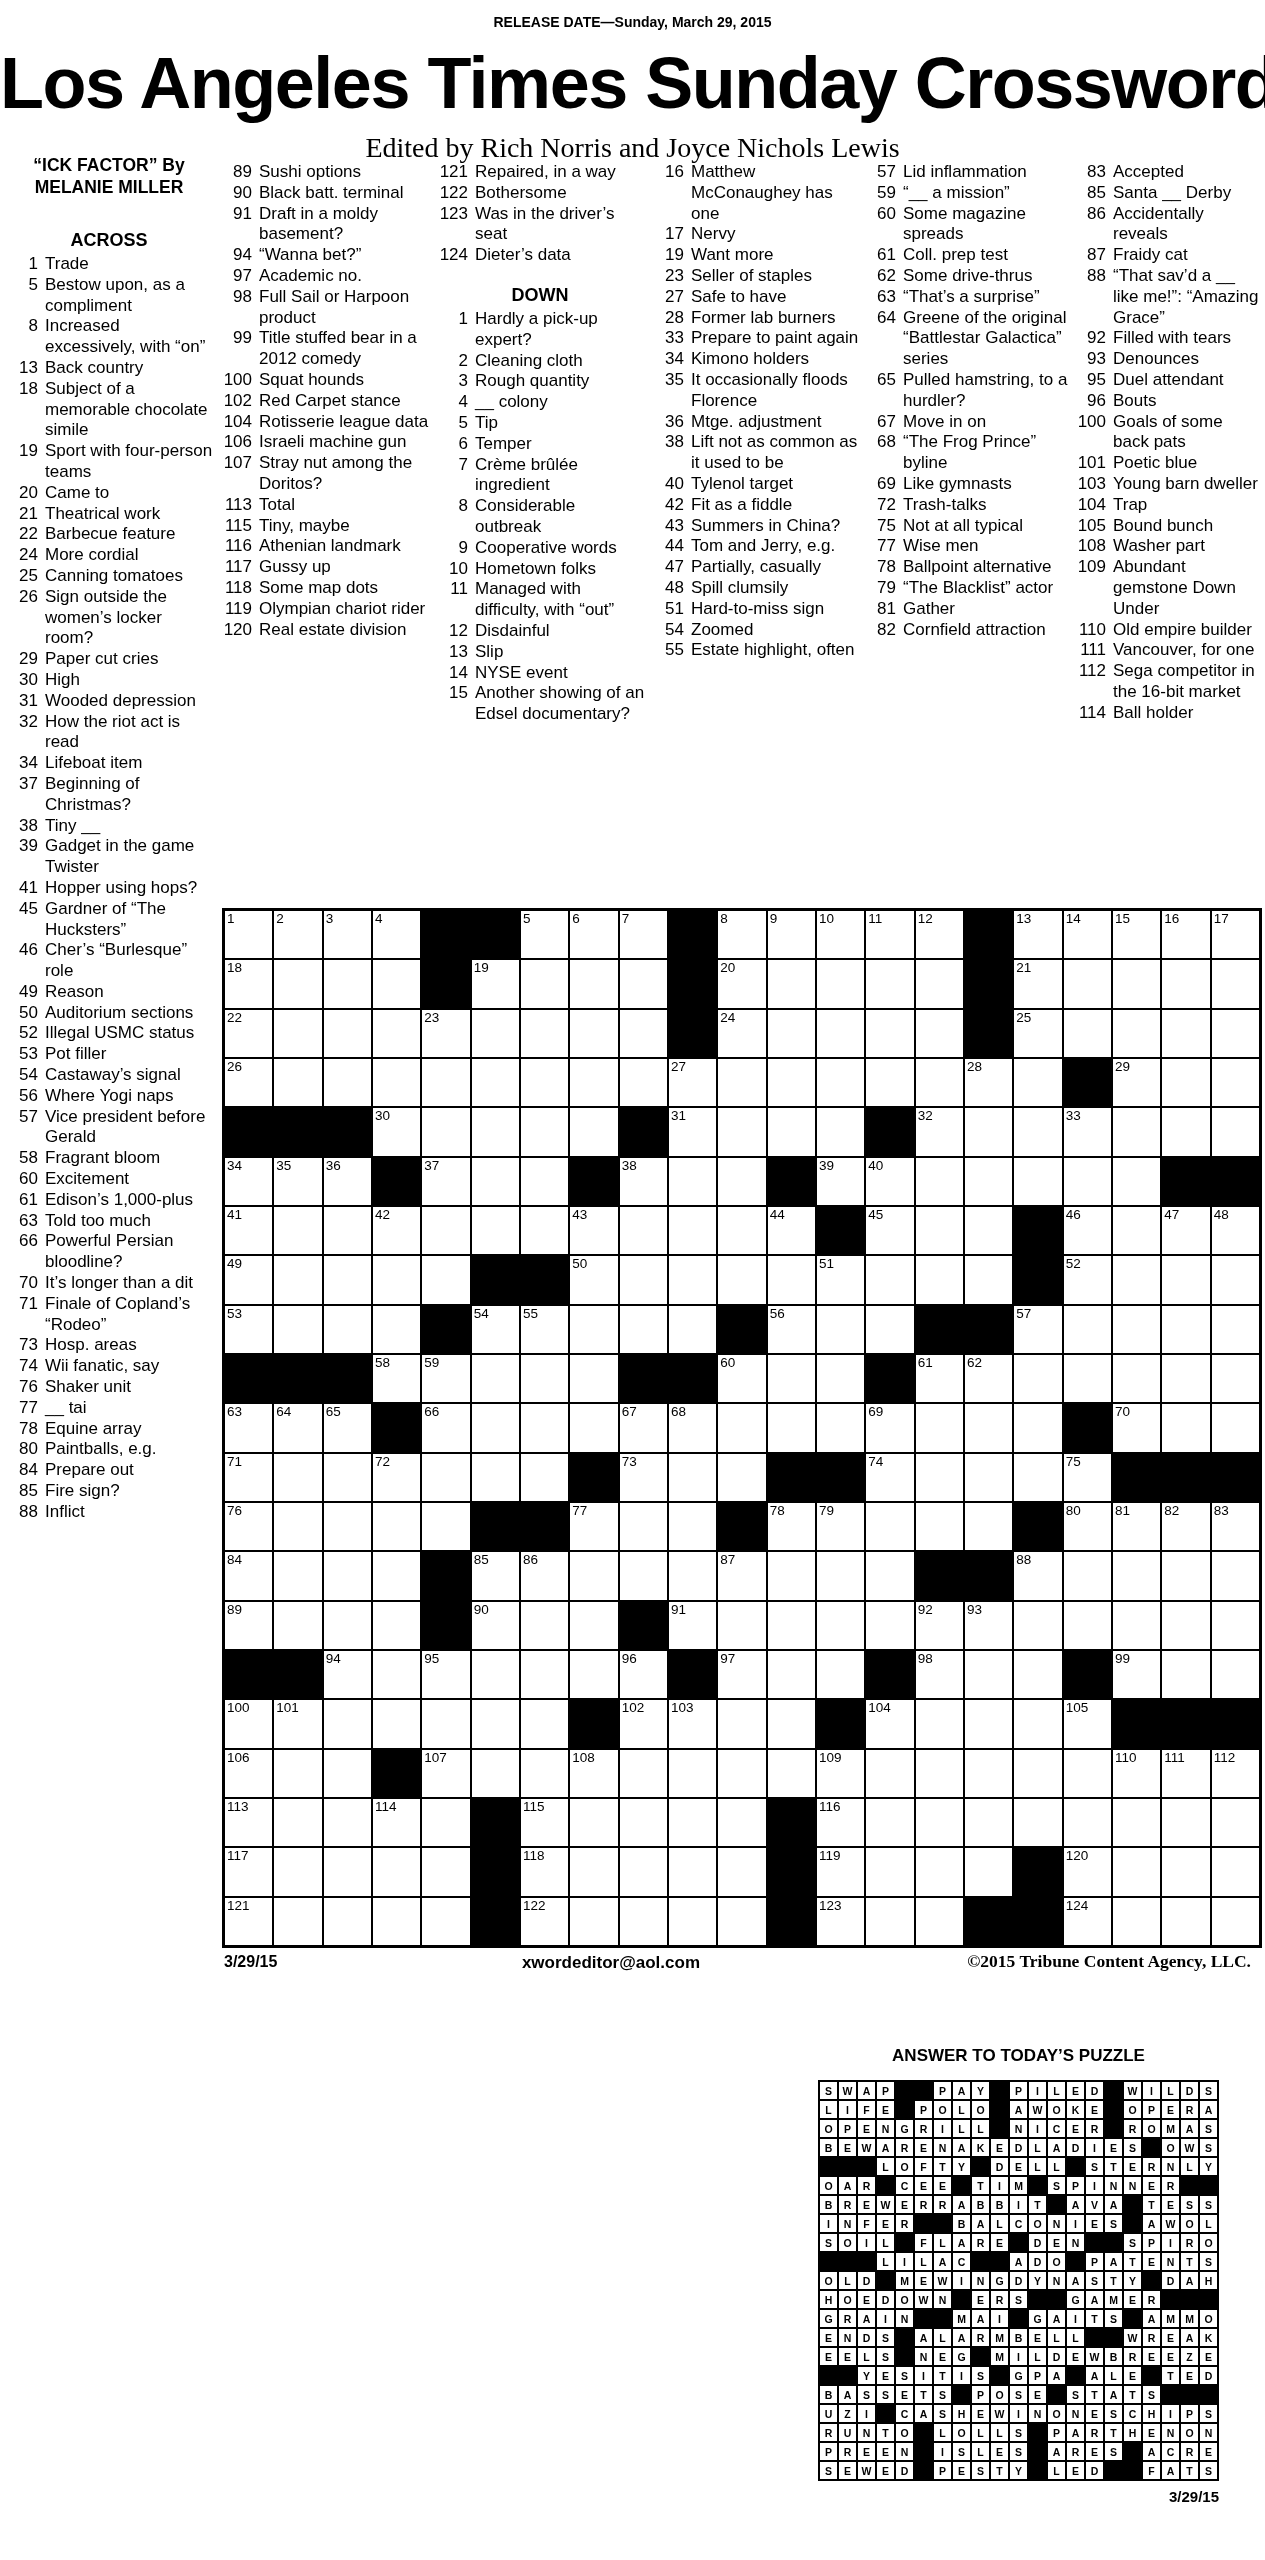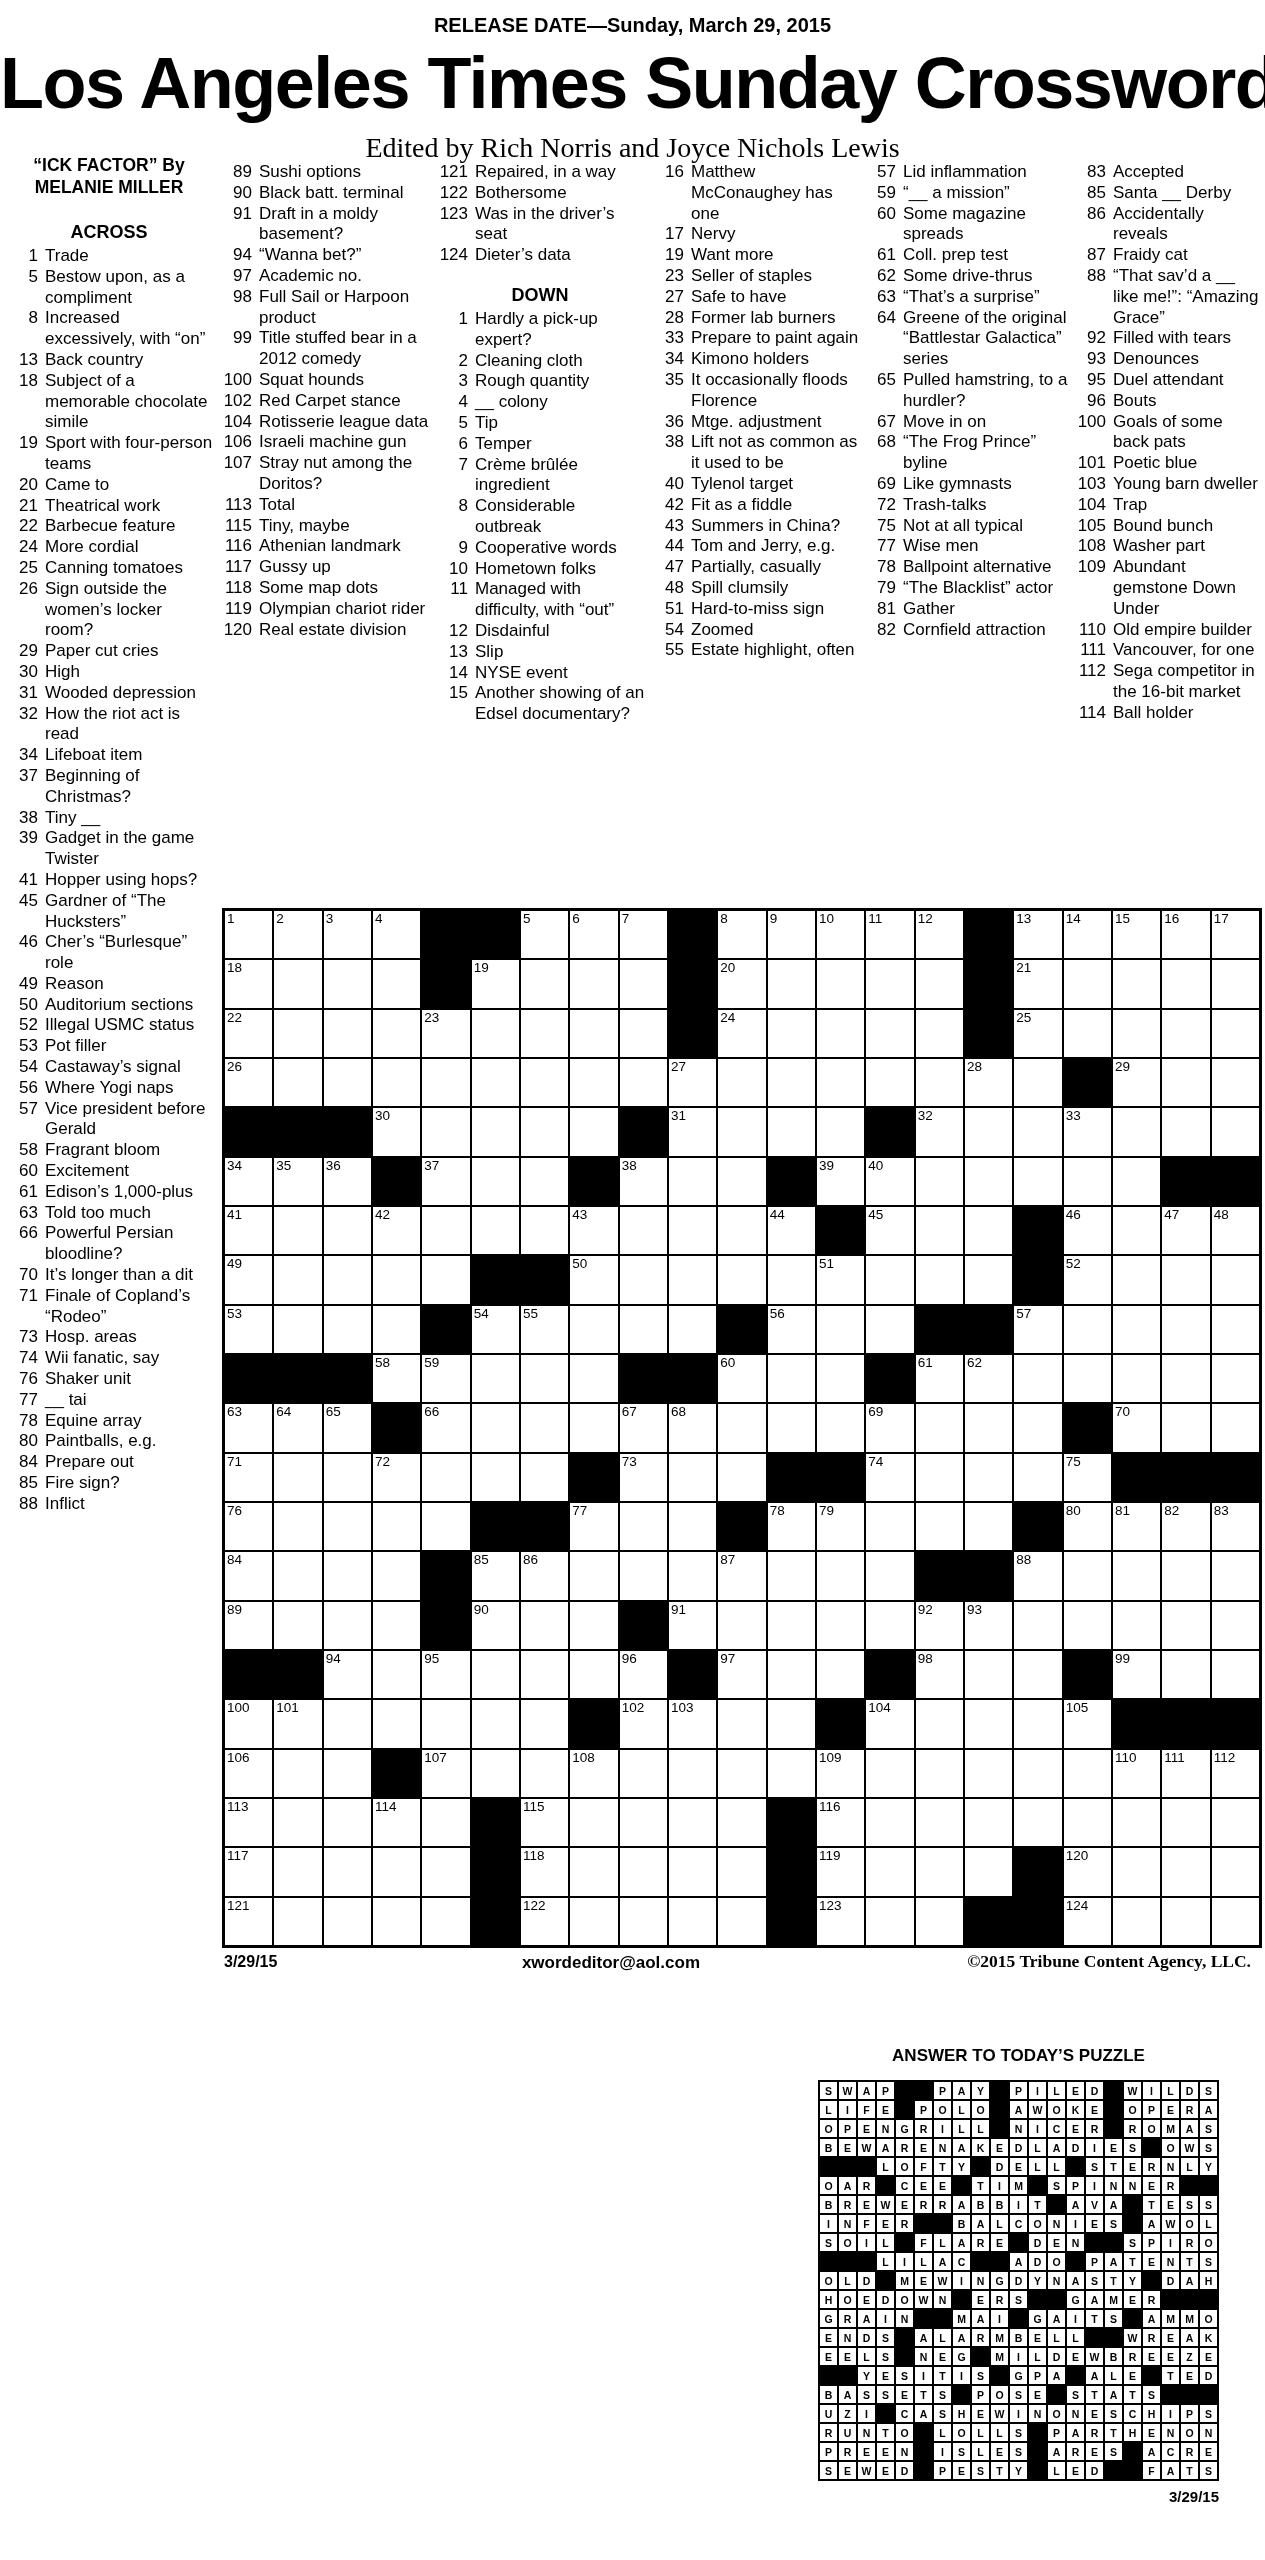--- a/index.html
+++ b/index.html
@@ -1,27 +1,27 @@
 <!DOCTYPE html>
 <html><head>
 <meta charset="utf-8">
 <style>
   html,body{margin:0;padding:0;background:#fff;}
   body{width:1265px;height:2560px;position:relative;font-family:"Liberation Sans",sans-serif;color:#000;overflow:hidden;}
-  .release{position:absolute;top:14px;left:0;width:1265px;text-align:center;font-weight:bold;font-size:20px;}
+  .release{position:absolute;top:14px;left:0;width:1265px;text-align:center;font-weight:bold;font-size:14px;}
   .title{position:absolute;top:42px;left:0;width:1265px;text-align:center;font-weight:bold;font-size:72px;letter-spacing:-1.5px;margin:0;white-space:nowrap;}
   .subtitle{position:absolute;top:132px;left:0;width:1265px;text-align:center;font-family:"Liberation Serif",serif;font-size:28px;}
   .col{position:absolute;top:162px;}
   .col1{left:4px;width:210px;top:154px;}
   .col2{left:218px;width:212px;}
   .col3{left:434px;width:212px;}
   .col4{left:650px;width:210px;}
   .col5{left:862px;width:208px;}
   .col6{left:1072px;width:190px;}
-  .byline{text-align:center;font-weight:bold;font-size:17.5px;line-height:22px;margin-bottom:24px;}
+  .byline{text-align:center;font-weight:bold;font-size:17.5px;line-height:22px;margin-bottom:32px;}
   .clue-header{text-align:center;font-weight:bold;font-size:18px;margin:0 0 3px 0;}
   .gap-above{margin-top:19px;}
   .clue{display:flex;}
   .clue .n{flex:none;width:34px;text-align:right;font-size:17px;line-height:20.8px;}
   .clue .t{flex:1;margin-left:7px;font-size:17px;line-height:20.8px;}
   .main-grid{position:absolute;left:222px;top:908px;width:1040px;height:1040px;display:grid;grid-template-columns:repeat(21,1fr);grid-template-rows:repeat(21,1fr);border:2px solid #000;box-sizing:border-box;background:#fff;}
   .main-grid .cell{border:1.5px solid #000;position:relative;box-sizing:border-box;}
   .main-grid .cell.black{background:#000;}
   .main-grid .num{position:absolute;top:0;left:2px;font-size:13.5px;line-height:15px;}
   .footer-date{position:absolute;left:224px;top:1953px;font-weight:bold;font-size:16px;}

